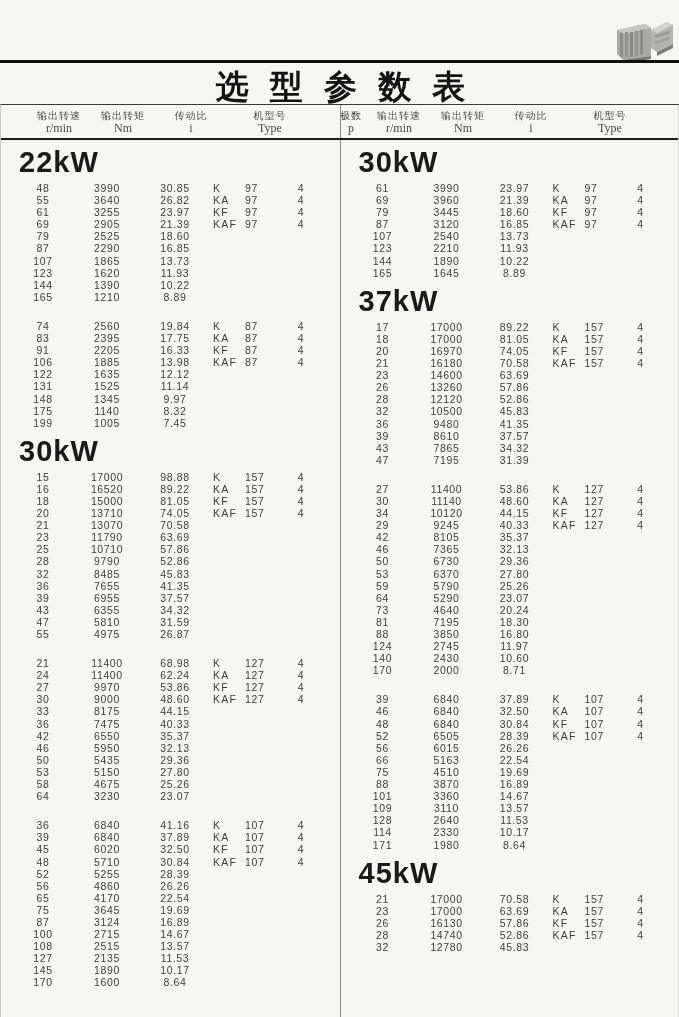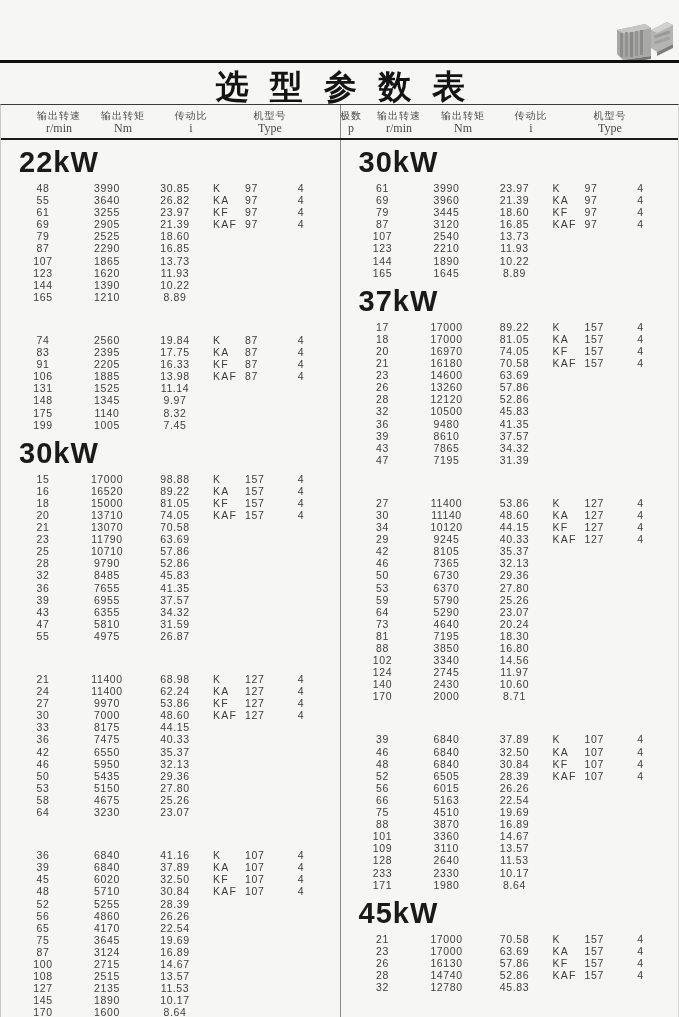--- a/index.html
+++ b/index.html
@@ -37,21 +37,21 @@
   .hcell .lbl{font-size:10px;letter-spacing:1px;color:#4a4a4a;}
   .hcell .unit{font-size:12px;color:#4a4a4a;}
   .body-row{display:flex;align-items:center;height:878px;}
   .body-half{width:339px;box-sizing:border-box;height:100%;}
   .section-heading{
     font-size:29px;font-weight:bold;color:#1a1a1a;
     line-height:32px;margin:6px 0 4px 18px;letter-spacing:1px;
   }
   .section + .section .section-heading{}
   .block{margin-top:4px;}
-  .block + .block{margin-top:31px;}
+  .block + .block{margin-top:17px;}
   .row{
     display:grid;grid-template-columns:52px 76px 60px 34px 30px 64px;
     padding-left:16px;line-height:12.1px;font-size:10.5px;
     letter-spacing:0.6px;color:#3d3d3d;
   }
   .row .c0,.row .c1,.row .c2,.row .c5{text-align:center;}
   .row .c3{text-align:left;padding-left:8px;letter-spacing:1.2px;}
   .row .c4{text-align:left;padding-left:6px;}
 </style>
 </head>
@@ -239,20 +239,28 @@
               </div>
               <div class="row">
                 <span class="c c0">106</span>
                 <span class="c c1">1885</span>
                 <span class="c c2">13.98</span>
                 <span class="c c3">KAF</span>
                 <span class="c c4">87</span>
                 <span class="c c5">4</span>
               </div>
               <div class="row">
+                <span class="c c0">122</span>
+                <span class="c c1">1635</span>
+                <span class="c c2">12.12</span>
+                <span class="c c3"></span>
+                <span class="c c4"></span>
+                <span class="c c5"></span>
+              </div>
+              <div class="row">
                 <span class="c c0">131</span>
                 <span class="c c1">1525</span>
                 <span class="c c2">11.14</span>
                 <span class="c c3"></span>
                 <span class="c c4"></span>
                 <span class="c c5"></span>
               </div>
               <div class="row">
                 <span class="c c0">148</span>
                 <span class="c c1">1345</span>
@@ -415,21 +423,21 @@
               <div class="row">
                 <span class="c c0">27</span>
                 <span class="c c1">9970</span>
                 <span class="c c2">53.86</span>
                 <span class="c c3">KF</span>
                 <span class="c c4">127</span>
                 <span class="c c5">4</span>
               </div>
               <div class="row">
                 <span class="c c0">30</span>
-                <span class="c c1">7000</span>
+                <span class="c c1">9000</span>
                 <span class="c c2">48.60</span>
                 <span class="c c3">KAF</span>
                 <span class="c c4">127</span>
                 <span class="c c5">4</span>
               </div>
               <div class="row">
                 <span class="c c0">33</span>
                 <span class="c c1">8175</span>
                 <span class="c c2">44.15</span>
                 <span class="c c3"></span>
@@ -878,28 +886,20 @@
               </div>
               <div class="row">
                 <span class="c c0">88</span>
                 <span class="c c1">3850</span>
                 <span class="c c2">16.80</span>
                 <span class="c c3"></span>
                 <span class="c c4"></span>
                 <span class="c c5"></span>
               </div>
               <div class="row">
-                <span class="c c0">102</span>
-                <span class="c c1">3340</span>
-                <span class="c c2">14.56</span>
-                <span class="c c3"></span>
-                <span class="c c4"></span>
-                <span class="c c5"></span>
-              </div>
-              <div class="row">
                 <span class="c c0">124</span>
                 <span class="c c1">2745</span>
                 <span class="c c2">11.97</span>
                 <span class="c c3"></span>
                 <span class="c c4"></span>
                 <span class="c c5"></span>
               </div>
               <div class="row">
                 <span class="c c0">140</span>
                 <span class="c c1">2430</span>
@@ -1000,21 +1000,21 @@
               </div>
               <div class="row">
                 <span class="c c0">128</span>
                 <span class="c c1">2640</span>
                 <span class="c c2">11.53</span>
                 <span class="c c3"></span>
                 <span class="c c4"></span>
                 <span class="c c5"></span>
               </div>
               <div class="row">
-                <span class="c c0">233</span>
+                <span class="c c0">114</span>
                 <span class="c c1">2330</span>
                 <span class="c c2">10.17</span>
                 <span class="c c3"></span>
                 <span class="c c4"></span>
                 <span class="c c5"></span>
               </div>
               <div class="row">
                 <span class="c c0">171</span>
                 <span class="c c1">1980</span>
                 <span class="c c2">8.64</span>

